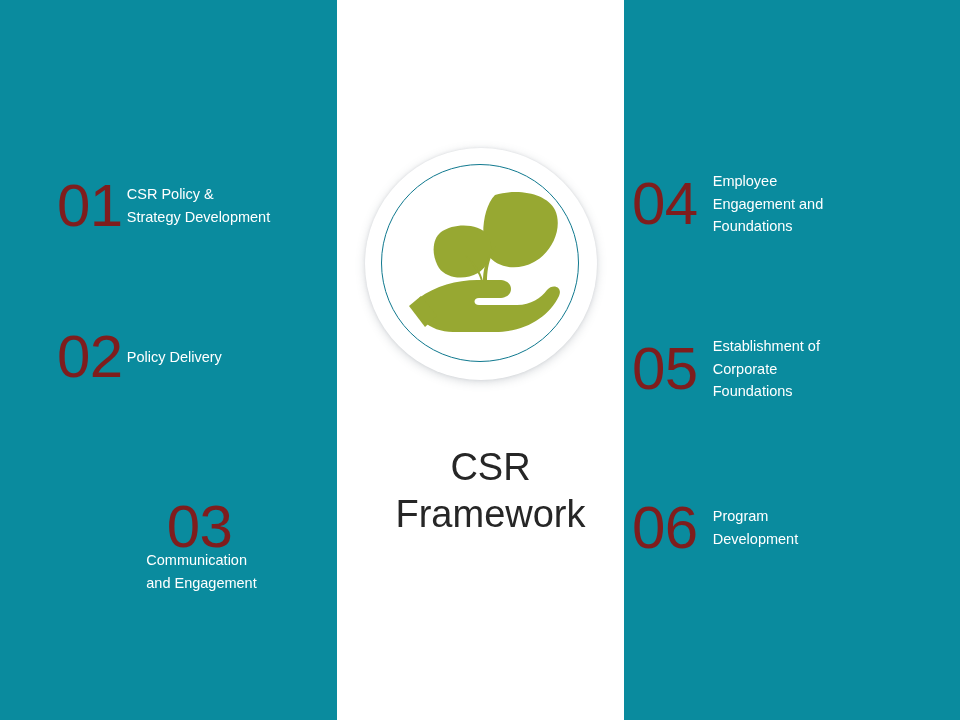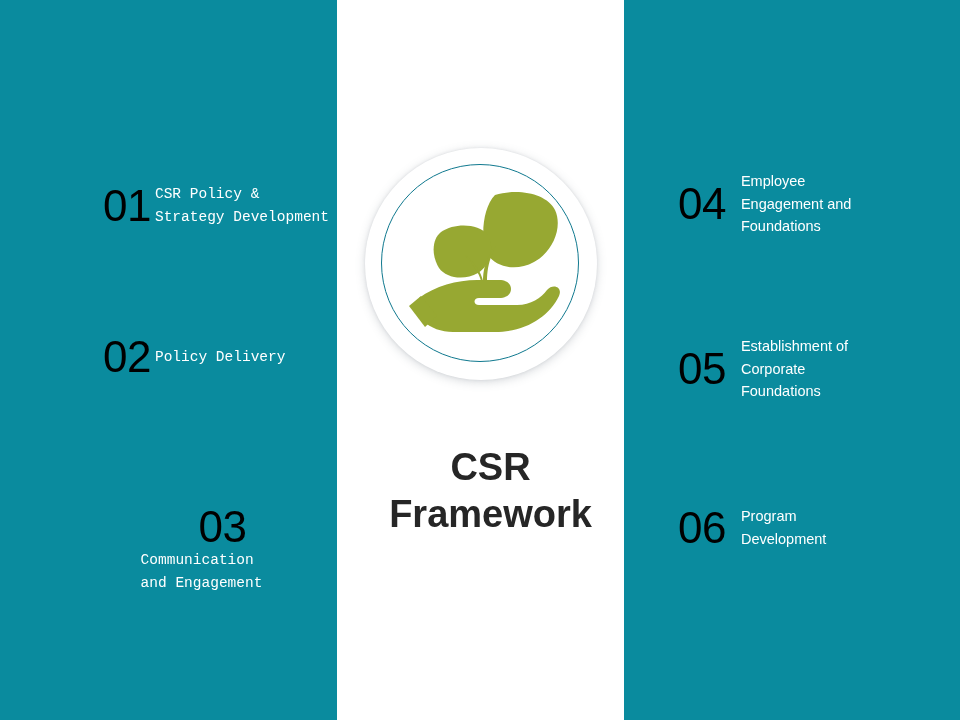--- a/index.html
+++ b/index.html
@@ -28,41 +28,40 @@
   #panel-left  { left: 0;    width: 337px; }
   #panel-right { left: 624px; width: 336px; }
 
   
   .item {
     position: absolute;
     display: flex;
     align-items: center;
   }
   .item-number {
-    font-size: 44px;
+    font-size: 60px;
     line-height: 44px;
     font-weight: 400;
-    color: #000000;
+    color: #7f1d1d;
     letter-spacing: -0.5px;
     flex: 0 0 auto;
     white-space: nowrap;
-    margin-left: 46px;
   }
   .item-label {
     font-size: 14.5px;
     line-height: 22.5px;
     color: #ffffff;
     font-weight: 400;
     white-space: pre-line;
     flex: 1 1 auto;
   }
 
   
   .item-left { left: 57px; width: 285px; }
-  .item-left .item-label { padding-left: 4px; font-family: Liberation Mono, monospace; }
+  .item-left .item-label { padding-left: 4px; }
   #item-01 { top: 183px; }
   #item-02 { top: 335px; justify-content: space-between; }
   #item-03 { top: 505px; flex-direction: column; }
 
   
   .item-right { left: 632px; width: 300px; align-items: center; }
   .item-right .item-label { padding-left: 15px; }
   #item-04 { top: 170px; }
   #item-05 { top: 335px; }
   #item-06 { top: 505px; }
@@ -113,21 +112,21 @@
   }
 
   #title {
     position: absolute;
     left: 0;
     right: 0;
     top: 444px;
     text-align: center;
     font-size: 38px;
     line-height: 47px;
-    font-weight: bold;
+    font-weight: normal;
     color: #262626;
     white-space: pre-line;
     letter-spacing: 0px;
     margin-left: 20px;
   }
 </style>
 </head>
 <body>
 
 <div id="slide">

